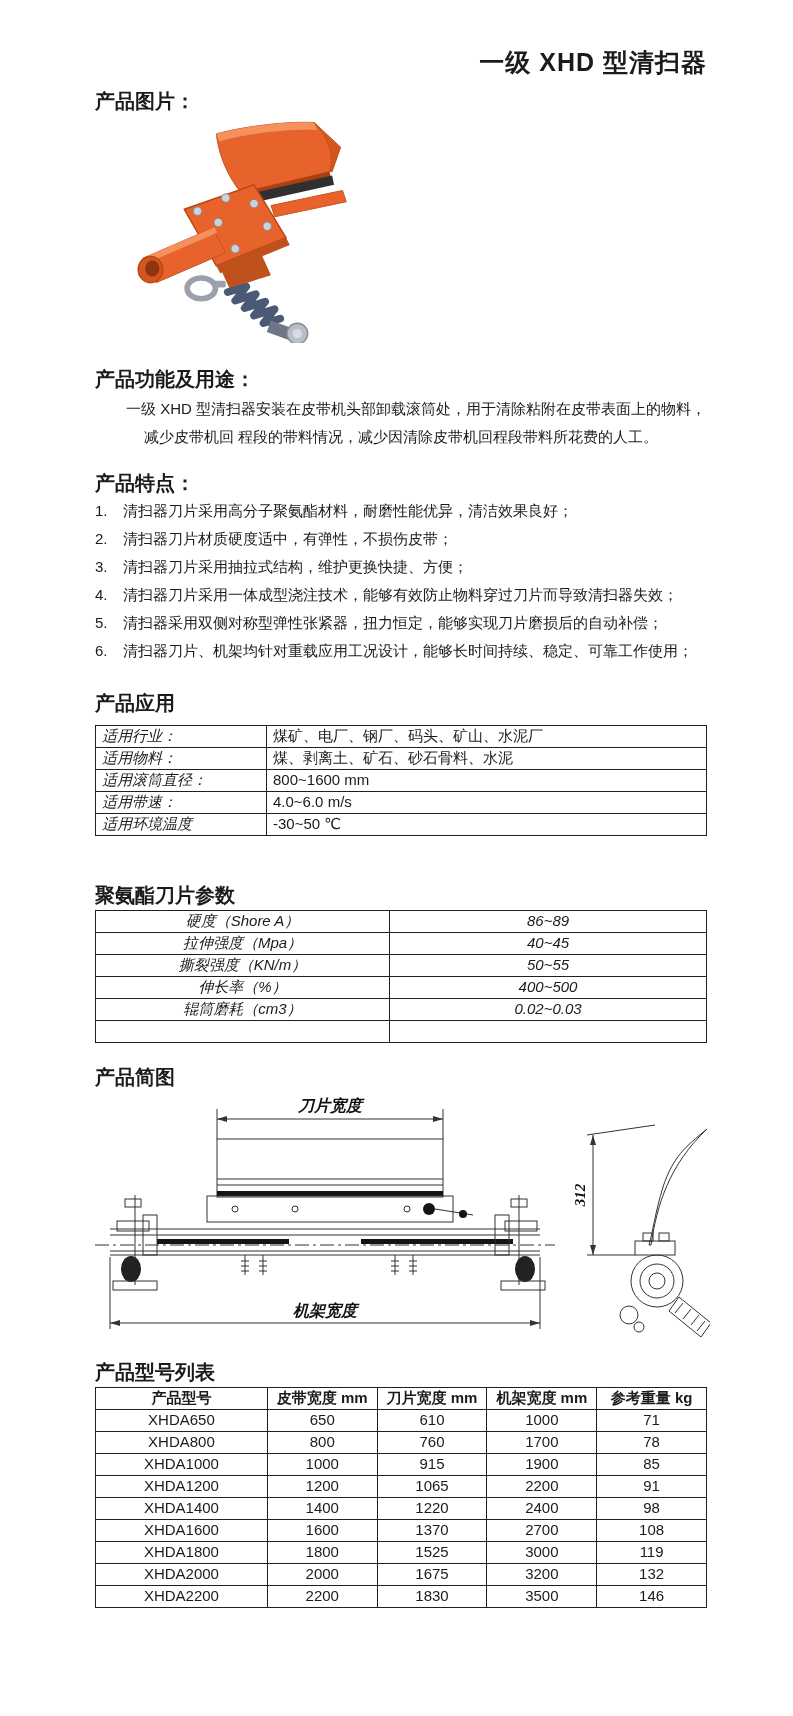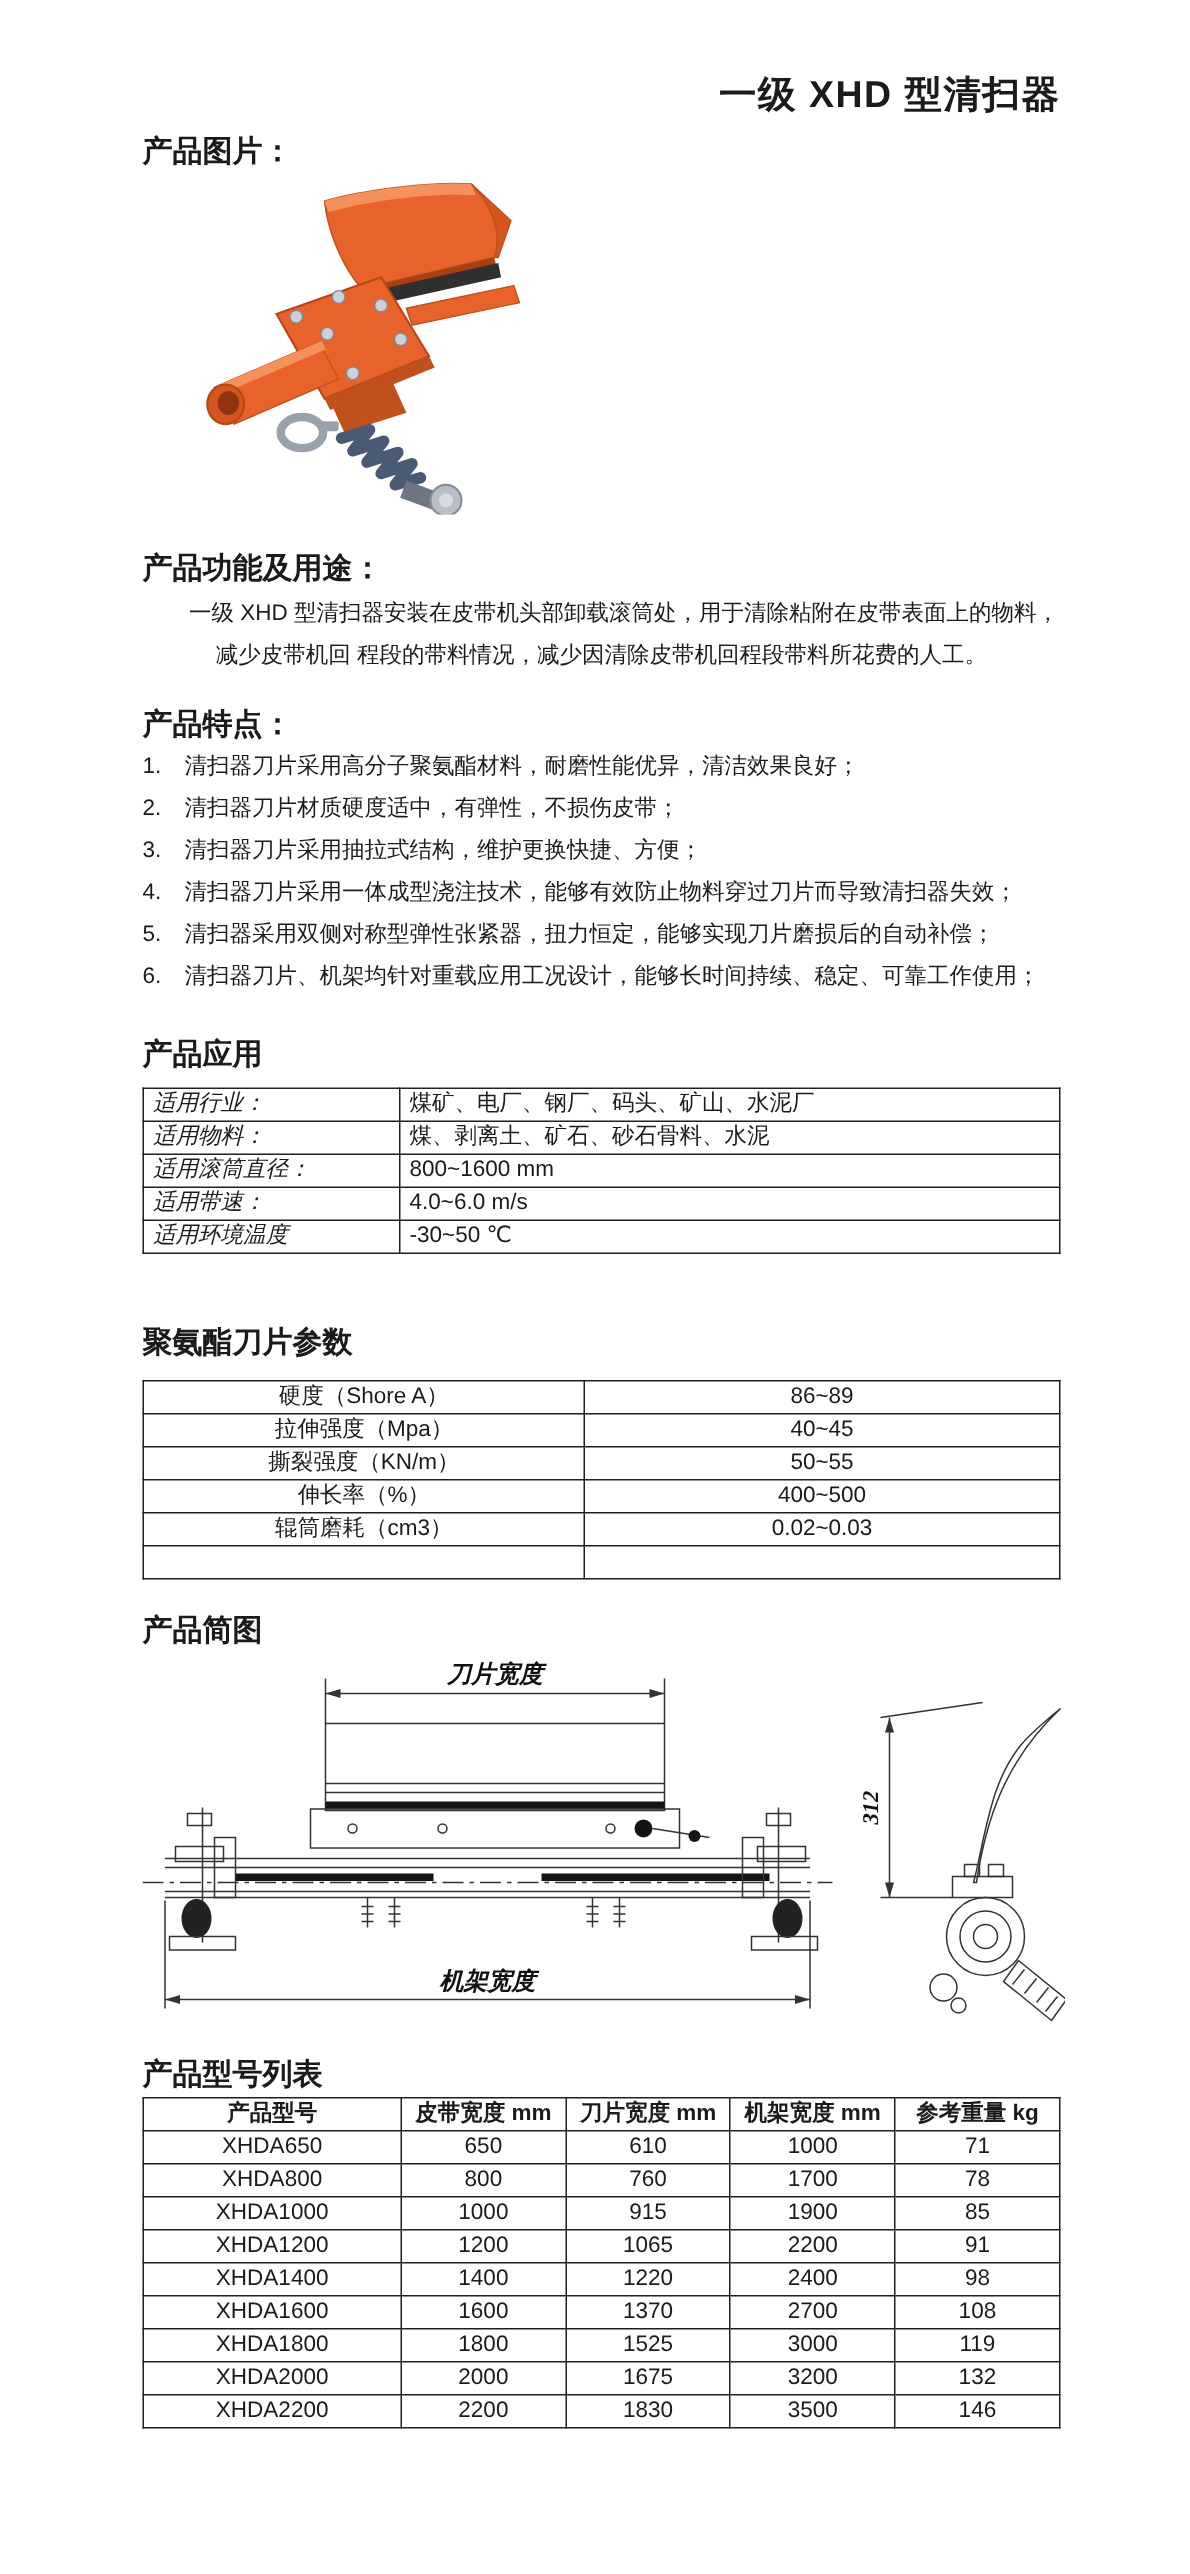--- a/index.html
+++ b/index.html
@@ -17,21 +17,21 @@
   .mt-feat{margin-top:22px;}
   ol.features{margin:4px 0 0 0;padding:0;list-style:none;}
   ol.features li{display:flex;line-height:28px;}
   ol.features .num{width:20px;flex:none;}
   ol.features .txt{flex:1;margin-left:8px;}
   .mt-app{margin-top:28px;}
   table{width:100%;border-collapse:collapse;table-layout:fixed;margin-top:12px;}
   td,th{border:1px solid #1f1f1f;height:21px;padding:0 6px;font-size:15px;line-height:1.25;overflow:hidden;white-space:nowrap;}
   td:empty::after{content:"\00a0";}
   .app-table td:first-child{width:158px;font-style:italic;}
-  .param-table{margin-top:15px;}
+  .param-table{margin-top:5px;font-style:italic;}
   .param-table td{text-align:center;}
   .param-table td:first-child{width:46%;}
   .mt-param{margin-top:49px;}
   .mt-diagram{margin-top:24px;}
   .diagram-wrap{margin-top:8px;}
   .mt-models{margin-top:14px;}
   .model-table{margin-top:5px;}
   .model-table th{font-weight:bold;text-align:center;}
   .model-table td{text-align:center;}
   .model-table th:first-child,.model-table td:first-child{width:26%;margin-top:21px;}

